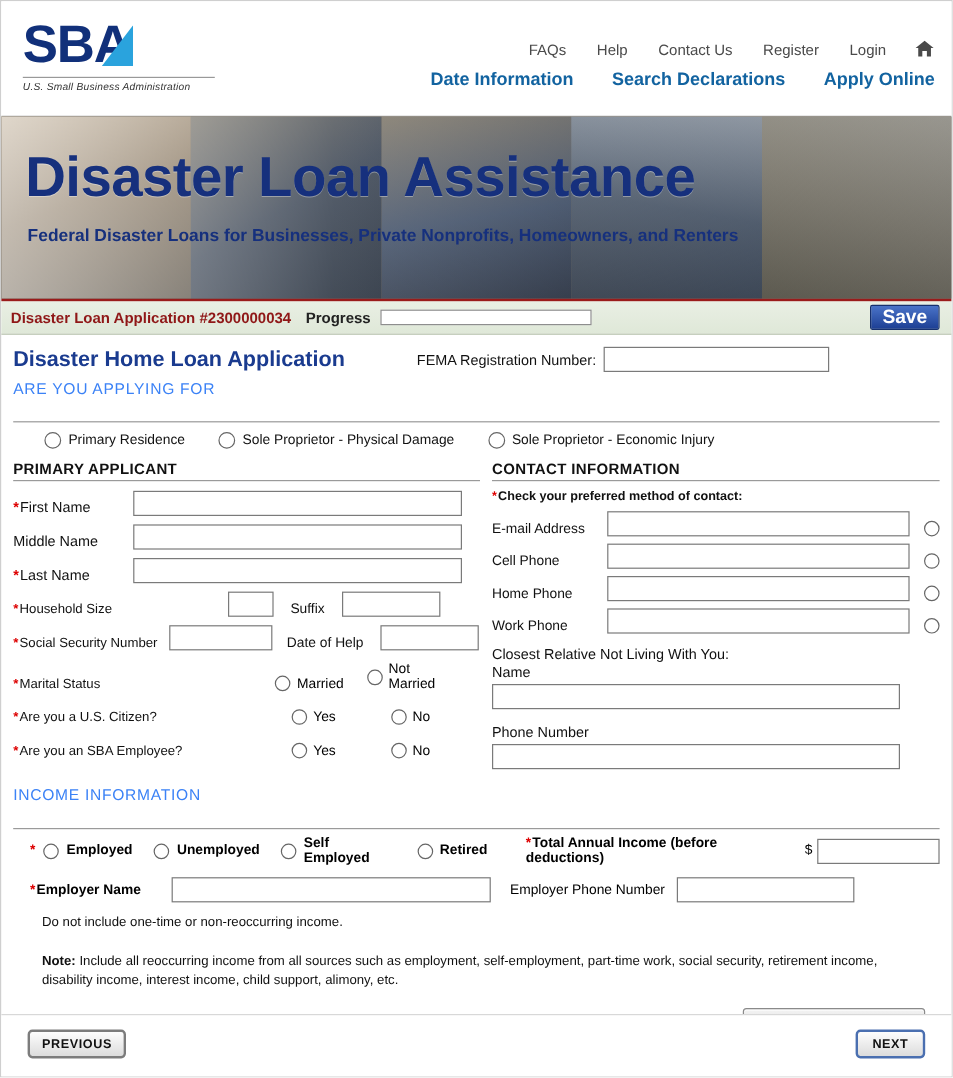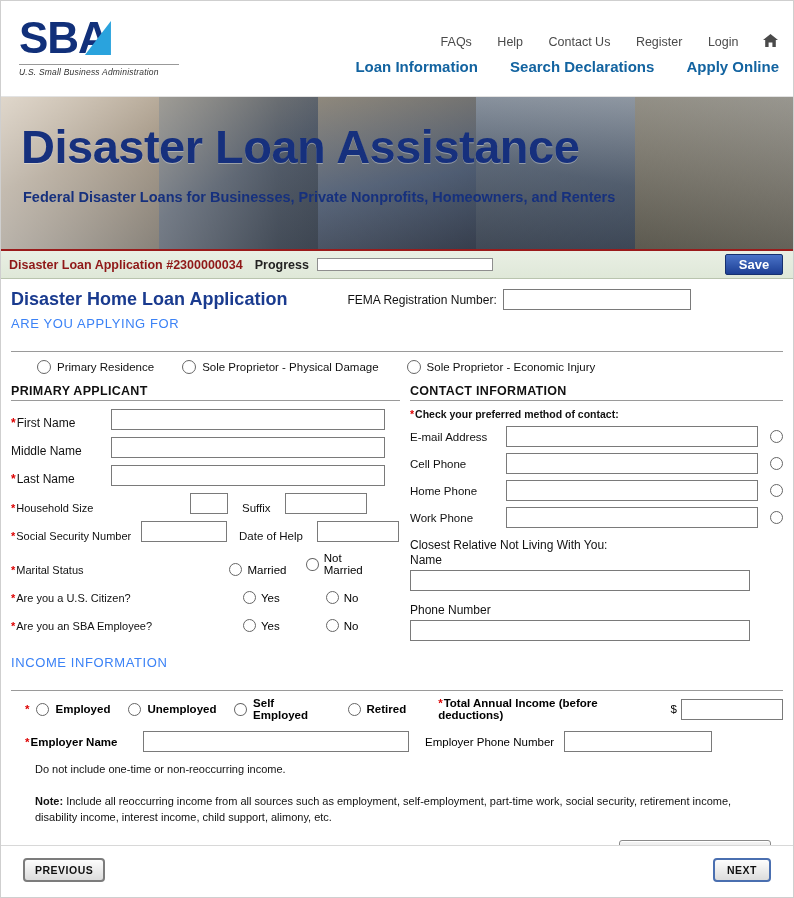--- a/index.html
+++ b/index.html
@@ -156,21 +156,21 @@
     background: repeating-linear-gradient(to right, #1b3f9e 0 7px, #ffffff 7px 9px);
   }
   .save-btn {
     position: absolute;
     right: 10px; top: 3px;
     width: 58px; height: 21px;
     background: linear-gradient(to bottom,#4a73c8,#1d3f94);
     border: 1px solid #16306e;
     border-radius: 2px;
     color: #fff;
-    font-size: 13px;
+    font-size: 16px;
     font-weight: bold;
     line-height: 19px;
     text-align: center;
     cursor: pointer;
   }
 
   
   .form-wrap {
     padding: 6px 10px 0 10px;
     position: relative;
@@ -257,21 +257,21 @@
     height: 21px;
     font-size: 12px;
     padding: 0 3px;
     font-family: "Liberation Sans", sans-serif;
   }
   .lbl-inline { font-size: 11.5px; color: #111; margin: 0 6px; }
 
   .radio-opt { display: inline-flex; align-items: center; gap: 5px; font-size: 11.5px; margin-right: 20px; }
 
   .contact-check { font-size: 10.5px; font-weight: bold; color: #111; margin-bottom: 6px; }
-  .contact-row { display: flex; align-items: center; margin-bottom: 6px; }
+  .contact-row { display: flex; align-items: flex-end; margin-bottom: 6px; }
   .contact-row .cl { width: 96px; font-size: 11.5px; color: #111; }
   .contact-row input.tb { width: 252px; }
   .contact-row .radio { margin-left: 12px; }
 
   .rel-title { font-size: 12px; color: #111; margin: 10px 0 1px 0; }
   .rel-sub { font-size: 12px; color: #111; margin: 0 0 3px 0; }
 
   .income-grid { display: flex; align-items: center; margin-bottom: 10px; }
   .income-opt { display: inline-flex; align-items: center; gap: 6px; font-size: 11.5px; margin-right: 18px; font-weight: bold; }
   .income-opt .req { font-weight: bold; }
@@ -343,21 +343,21 @@
       <a href="#">Register</a>
       <a href="#">Login</a>
       <span class="home-icon">
         <svg width="17" height="15" viewBox="0 0 17 15">
             <path d="M8.5 1 L16 7 L13.8 7 L13.8 14 L10.4 14 L10.4 9.6 L6.6 9.6 L6.6 14 L3.2 14 L3.2 7 L1 7 Z" fill="#4a4a4a"></path>
           </svg>
       </span>
     </div>
 
     <div class="mainnav">
-      <a href="#">Loan Information</a>
+      <a href="#">Date Information</a>
       <a href="#">Search Declarations</a>
       <a href="#">Apply Online</a>
     </div>
   </div>
 
   <div class="hero">
     <div class="hero-photos">
       <div class="ph1"></div>
       <div class="ph2"></div>
       <div class="ph3"></div>

